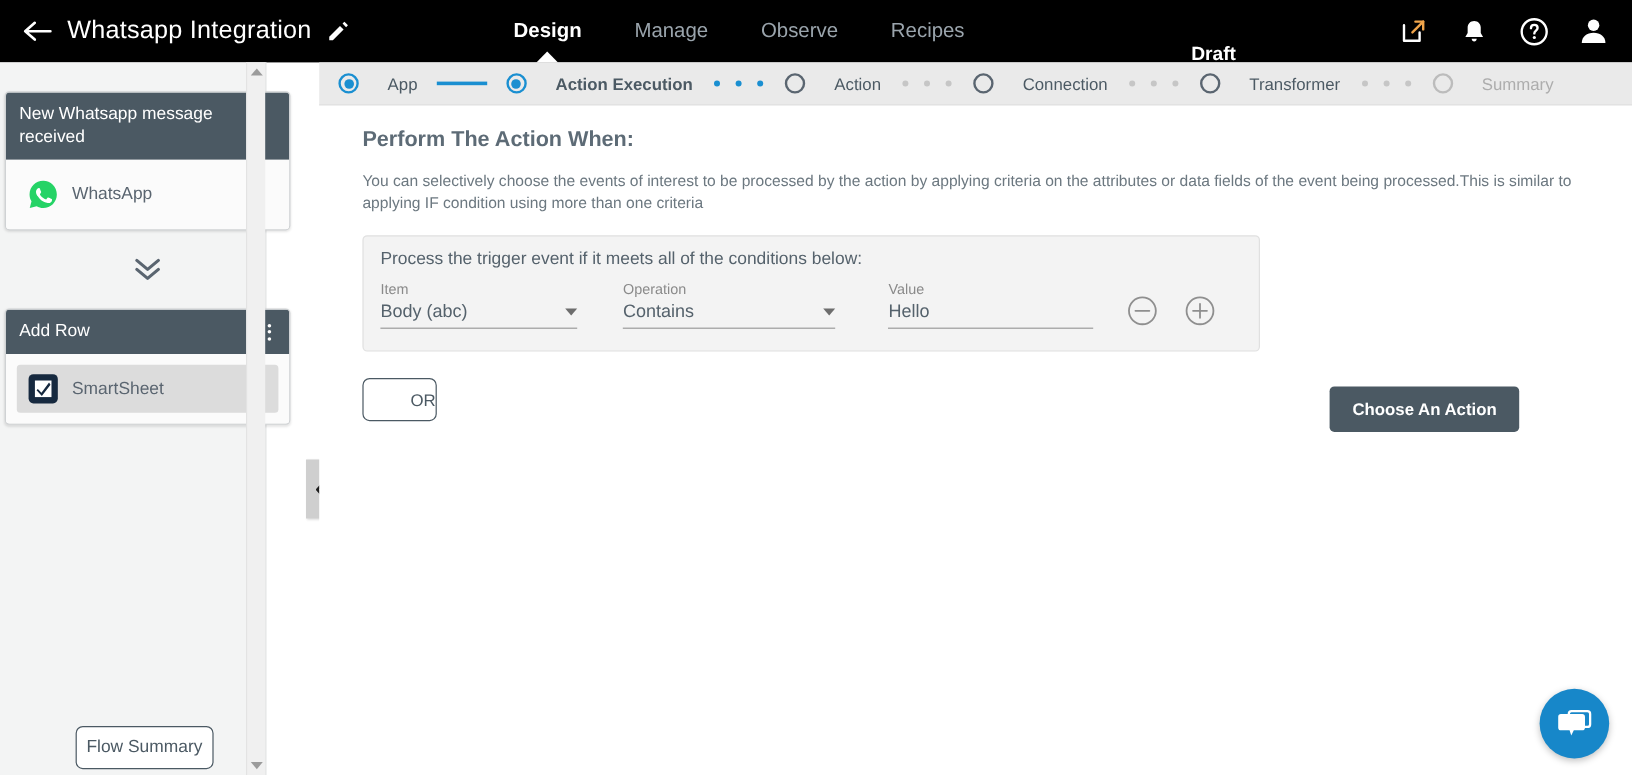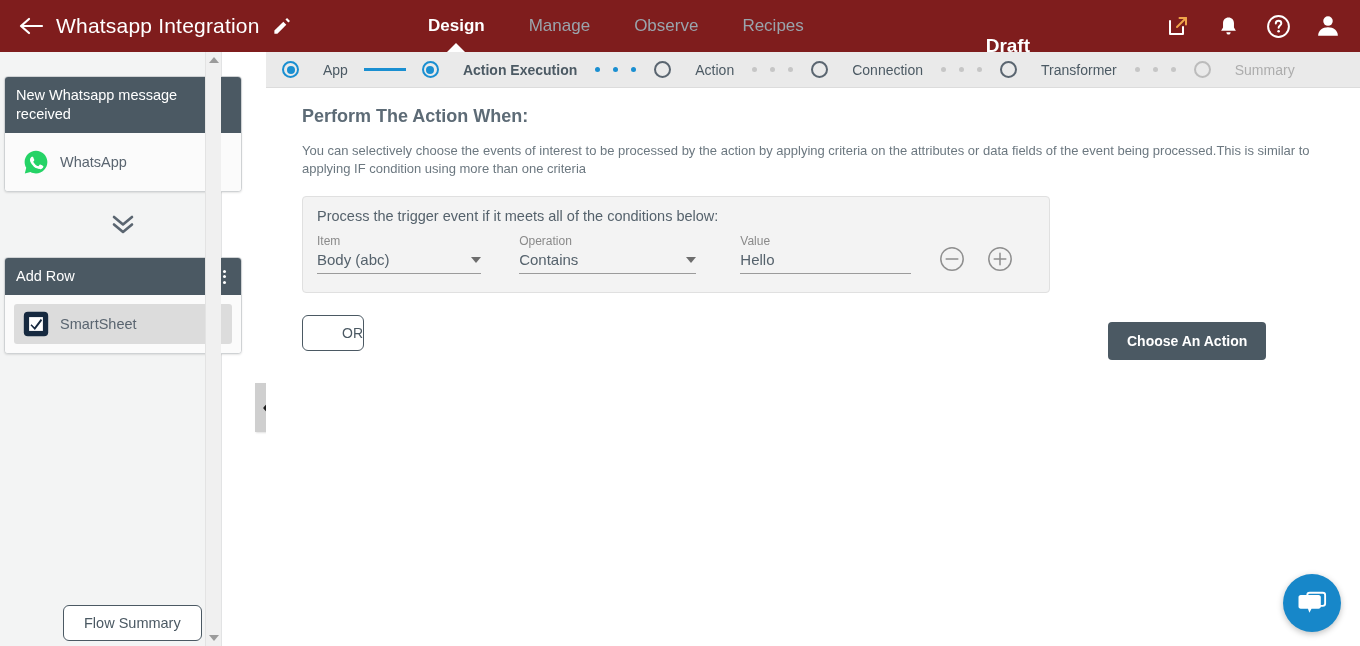--- a/index.html
+++ b/index.html
@@ -13,21 +13,21 @@
   #app {
     position: relative;
     width: 1360px; height: 646px;
     background: #ffffff;
   }
 
   
   .header {
     position: absolute; left: 0; top: 0;
     width: 1360px; height: 52px;
-    background: #7f1d1d;
+    background: #000000;
     display: flex; align-items: center;
   }
   .hdr-left {
     display: flex; align-items: center;
     padding-left: 18px; gap: 12px;
     min-width: 300px;
   }
   .back-arrow {
     width: 26px; height: 22px;
     display: flex; align-items: center; justify-content: center;
@@ -70,21 +70,21 @@
     border-right: 9px solid transparent;
     border-bottom: 9px solid #ffffff;
   }
   .hdr-right {
     position: absolute; right: 18px; top: 0;
     height: 52px;
     display: flex; align-items: center; gap: 22px;
   }
   .draft-label {
     color: #ffffff;
-    font-size: 19px;
+    font-size: 16px;
     font-weight: bold;
     margin-right: 112px;
     white-space: nowrap;
     margin-top: 40px;
   }
   .hdr-icon {
     width: 28px; height: 28px;
     display: flex; align-items: center; justify-content: center;
     cursor: pointer;
   }
@@ -146,21 +146,21 @@
     position: absolute;
     left: 0; top: 160px;
     width: 246px;
     display: flex; justify-content: center;
     color: #5a6570;
     cursor: pointer;
   }
 
   .flow-summary-btn {
     position: absolute; left: 63px; top: 553px;
-    padding: 9px 20px;
+    padding: 9px 8px;
     border: 1px solid #4b5963;
     border-radius: 6px;
     background: #ffffff;
     color: #4b5963;
     font-size: 14.5px;
     cursor: pointer;
   }
 
   
   .lp-scroll {

